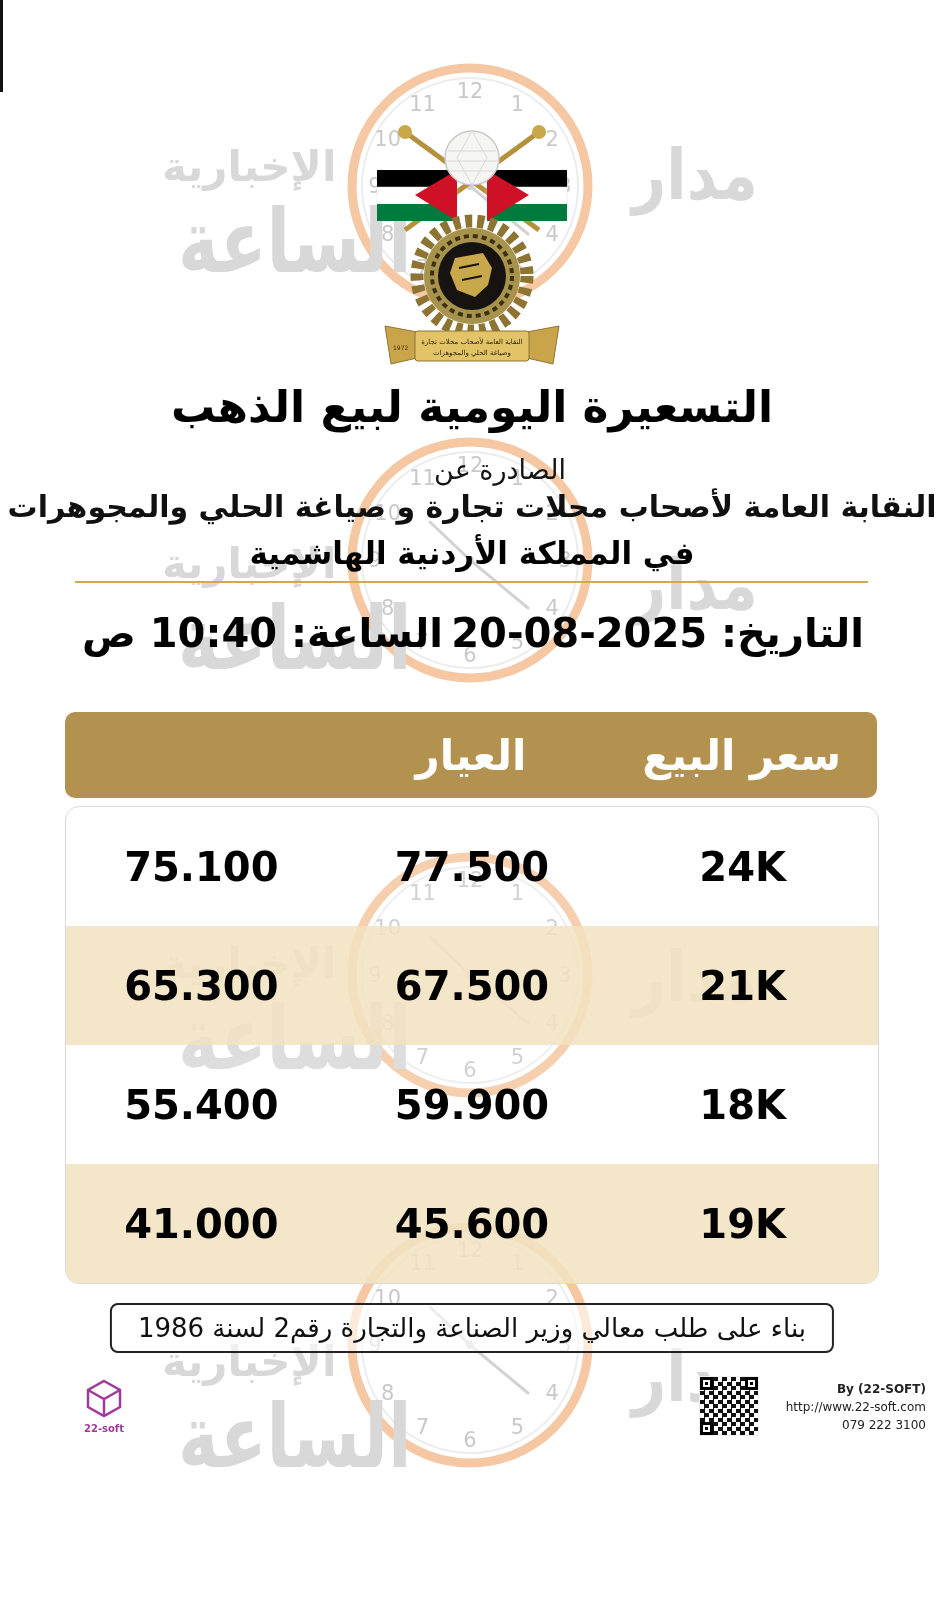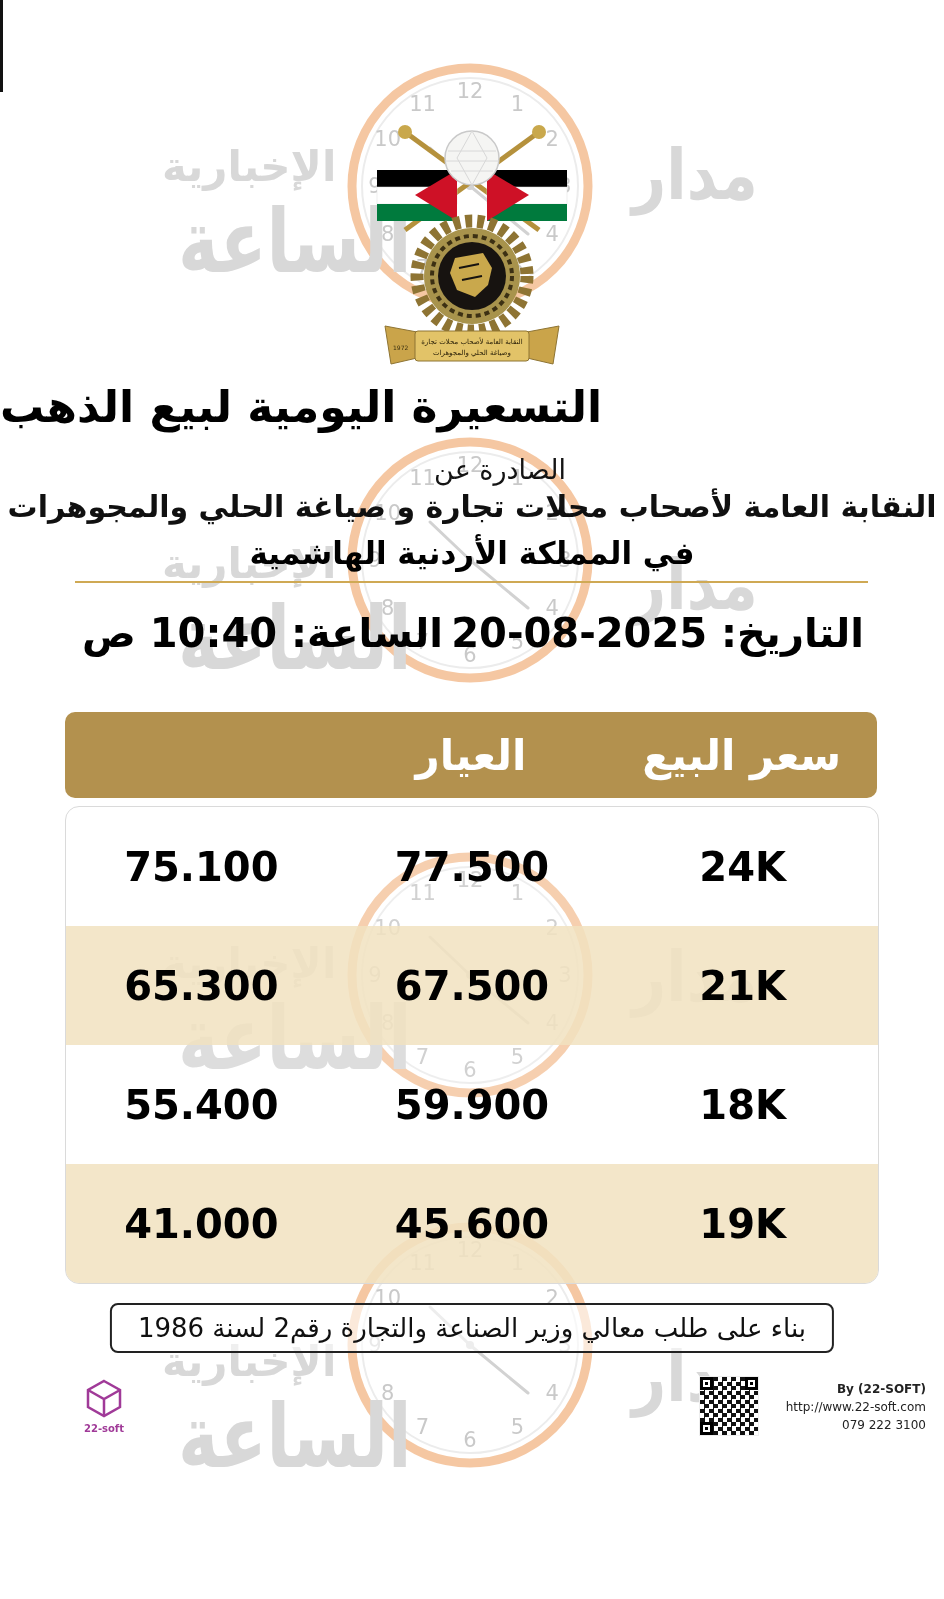--- a/index.html
+++ b/index.html
@@ -22,21 +22,21 @@
   .clock-face{fill:none;stroke:#ececec;stroke-width:2;}
   .clock-hand{stroke:#d2d2d2;stroke-width:3;stroke-linecap:round;}
   .clock-dot{fill:#d2d2d2;}
   .clock-num{fill:#c9c9c9;font-size:21px;text-anchor:middle;font-family:"DejaVu Sans",sans-serif;}
   
   .content{position:absolute;inset:0;z-index:1;}
   .corner-mark{position:absolute;left:0;top:0;width:3px;height:92px;background:#121212;}
   .logo{position:absolute;left:50%;top:118px;transform:translateX(-50%);}
   .banner-text{font-size:7px;fill:#2a2008;text-anchor:middle;direction:rtl;}
   .banner-year{font-size:6px;fill:#3a2f10;}
-  .title{position:absolute;top:381px;width:100%;text-align:left;
+  .title{position:absolute;top:381px;width:100%;text-align:center;
     font-size:44px;font-weight:700;color:#000;direction:rtl;}
   .issued{position:absolute;top:454px;width:100%;text-align:center;
     font-size:27px;color:#141414;direction:rtl;padding-left:28px;}
   .org{position:absolute;top:489px;width:100%;text-align:center;
     font-size:30px;font-weight:600;color:#101010;direction:rtl;}
   .country{position:absolute;top:535px;width:100%;text-align:center;
     font-size:31px;font-weight:700;color:#000;direction:rtl;}
   .divider{position:absolute;top:581px;left:75px;width:793px;height:2px;
     background:var(--divider-gold,#cfa954);}
   .dt{position:absolute;top:610px;left:82px;right:80px;display:flex;

